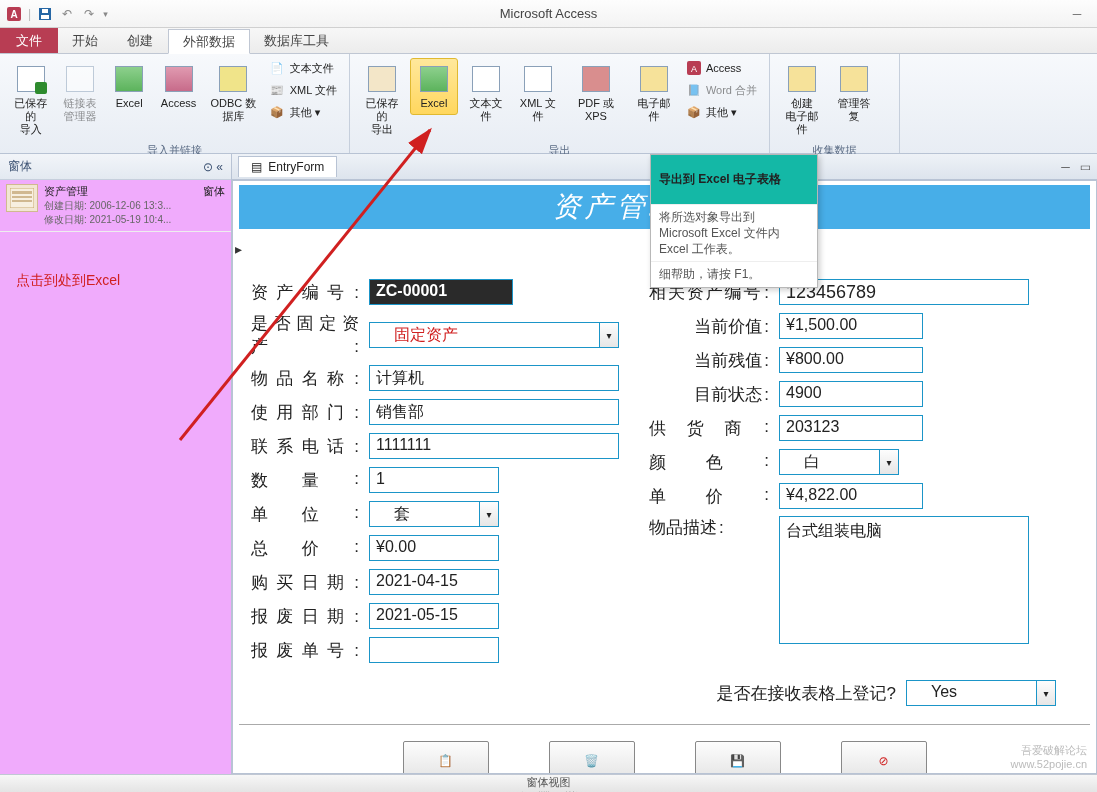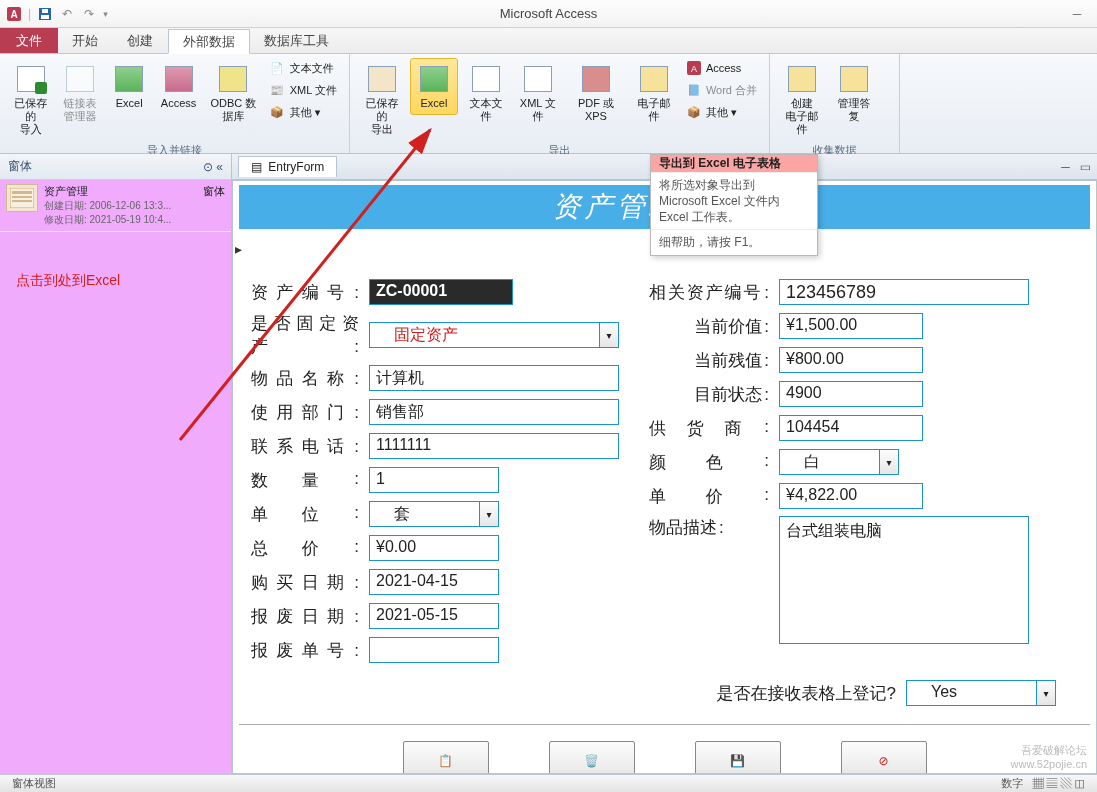--- a/index.html
+++ b/index.html
@@ -67,34 +67,34 @@
   .field.inverse { background:#2a2a2a; color:#fff; font-weight:bold; }
   .field.w160 { width:144px; }
   .field.w260 { width:250px; }
   .field.right { }
   .combo { display:flex; }
   .combo .field { border-right:none;padding-left:24px; }
   .combo .arrow { width:20px; border:1px solid #1b95c8; background:linear-gradient(#fdfdfd,#e6e6e6); display:flex; align-items:center; justify-content:center; font-size:10px; }
   .textarea { border:1px solid #1b95c8; width:250px; height:128px; padding:4px 6px; font-size:16px; }
 
   .tooltip { position:absolute; left:418px; top:0px; width:168px; background:#fff; border:1px solid #b8b8b8; box-shadow:2px 2px 6px rgba(0,0,0,.2); z-index:50; font-size:12px; }
-  .tooltip-title { background:#fca5a5; padding:0 8px; font-weight:bold; }
+  .tooltip-title { background:#14b8a6; padding:16px 8px; font-weight:bold; }
   .tooltip-body { padding:4px 8px; color:#555; line-height:16px; border-top:1px solid #eee;}
   .tooltip-foot { padding:4px 8px; color:#555; border-top:1px solid #eee; }
   .arrow-line { position:absolute; z-index:40; pointer-events:none; }
 
   .form-bottom-row { display:flex; align-items:center; justify-content:flex-end; gap:10px; padding:6px 40px 18px; font-size:17px;}
   .btn-row { display:flex; justify-content:center; gap:60px; padding:16px 0; border-top:1px solid #aaa; margin:0 6px; }
   .tool-btn { width:86px; height:40px; border:1px solid #888; background:linear-gradient(#fdfdfd,#e4e4e4); display:flex; align-items:center; justify-content:center; border-radius:2px; }
 
   .nav-bar { height:20px; border-top:1px solid #c0c7d3; background:#f3f3f3; display:flex; align-items:center; font-size:11px; padding:0 6px; gap:4px; }
   .nav-bar .nbtn { width:18px; text-align:center; color:#555; }
   .nav-bar input { width:90px; border:1px solid #c0c7d3; font-size:11px; padding:1px 3px; }
 
-  .status-bar { height:18px; background:linear-gradient(#f7f7f7,#e4e4e4); border-top:1px solid #c0c7d3; display:flex; align-items:center; padding:0 12px; font-size:11px; color:#555; justify-content:space-between; }
+  .status-bar { height:18px; background:linear-gradient(#f7f7f7,#e4e4e4); border-top:1px solid #c0c7d3; display:flex; align-items:center; padding:0 6px; font-size:11px; color:#555; justify-content:flex-start;flex-direction:column; }
   .watermark { position:absolute; right:10px; bottom:22px; color:#bbb; font-size:11px; }
 </style>
 </head>
 <body>
 
 <div class="title-bar">
   <div class="qat">
     <span class="icon">
       <svg width="16" height="16">
           <rect x="1" y="1" width="14" height="14" rx="2" fill="#b83d53"></rect>
@@ -398,21 +398,21 @@
               <span class="form-label" style="width:120px;text-align:right;text-align-last:right"><span>目前状态</span><span class="colon">:</span></span>
             <div class="field w160">4900</div>
             </div>
           <div class="form-row">
               <span class="form-label-sp" style="width:120px">
                 <span>供</span>
                 <span>货</span>
                 <span>商</span>
                 <span class="colon">:</span>
               </span>
-            <div class="field w160">104454</div>
+            <div class="field w160">203123</div>
             </div>
           <div class="form-row">
               <span class="form-label-sp" style="width:120px">
                 <span>颜</span>
                 <span>色</span>
                 <span class="colon">:</span>
               </span>
             <div class="combo">
                 <div class="field" style="width:100px">白</div>
                 <div class="arrow">▾</div>

